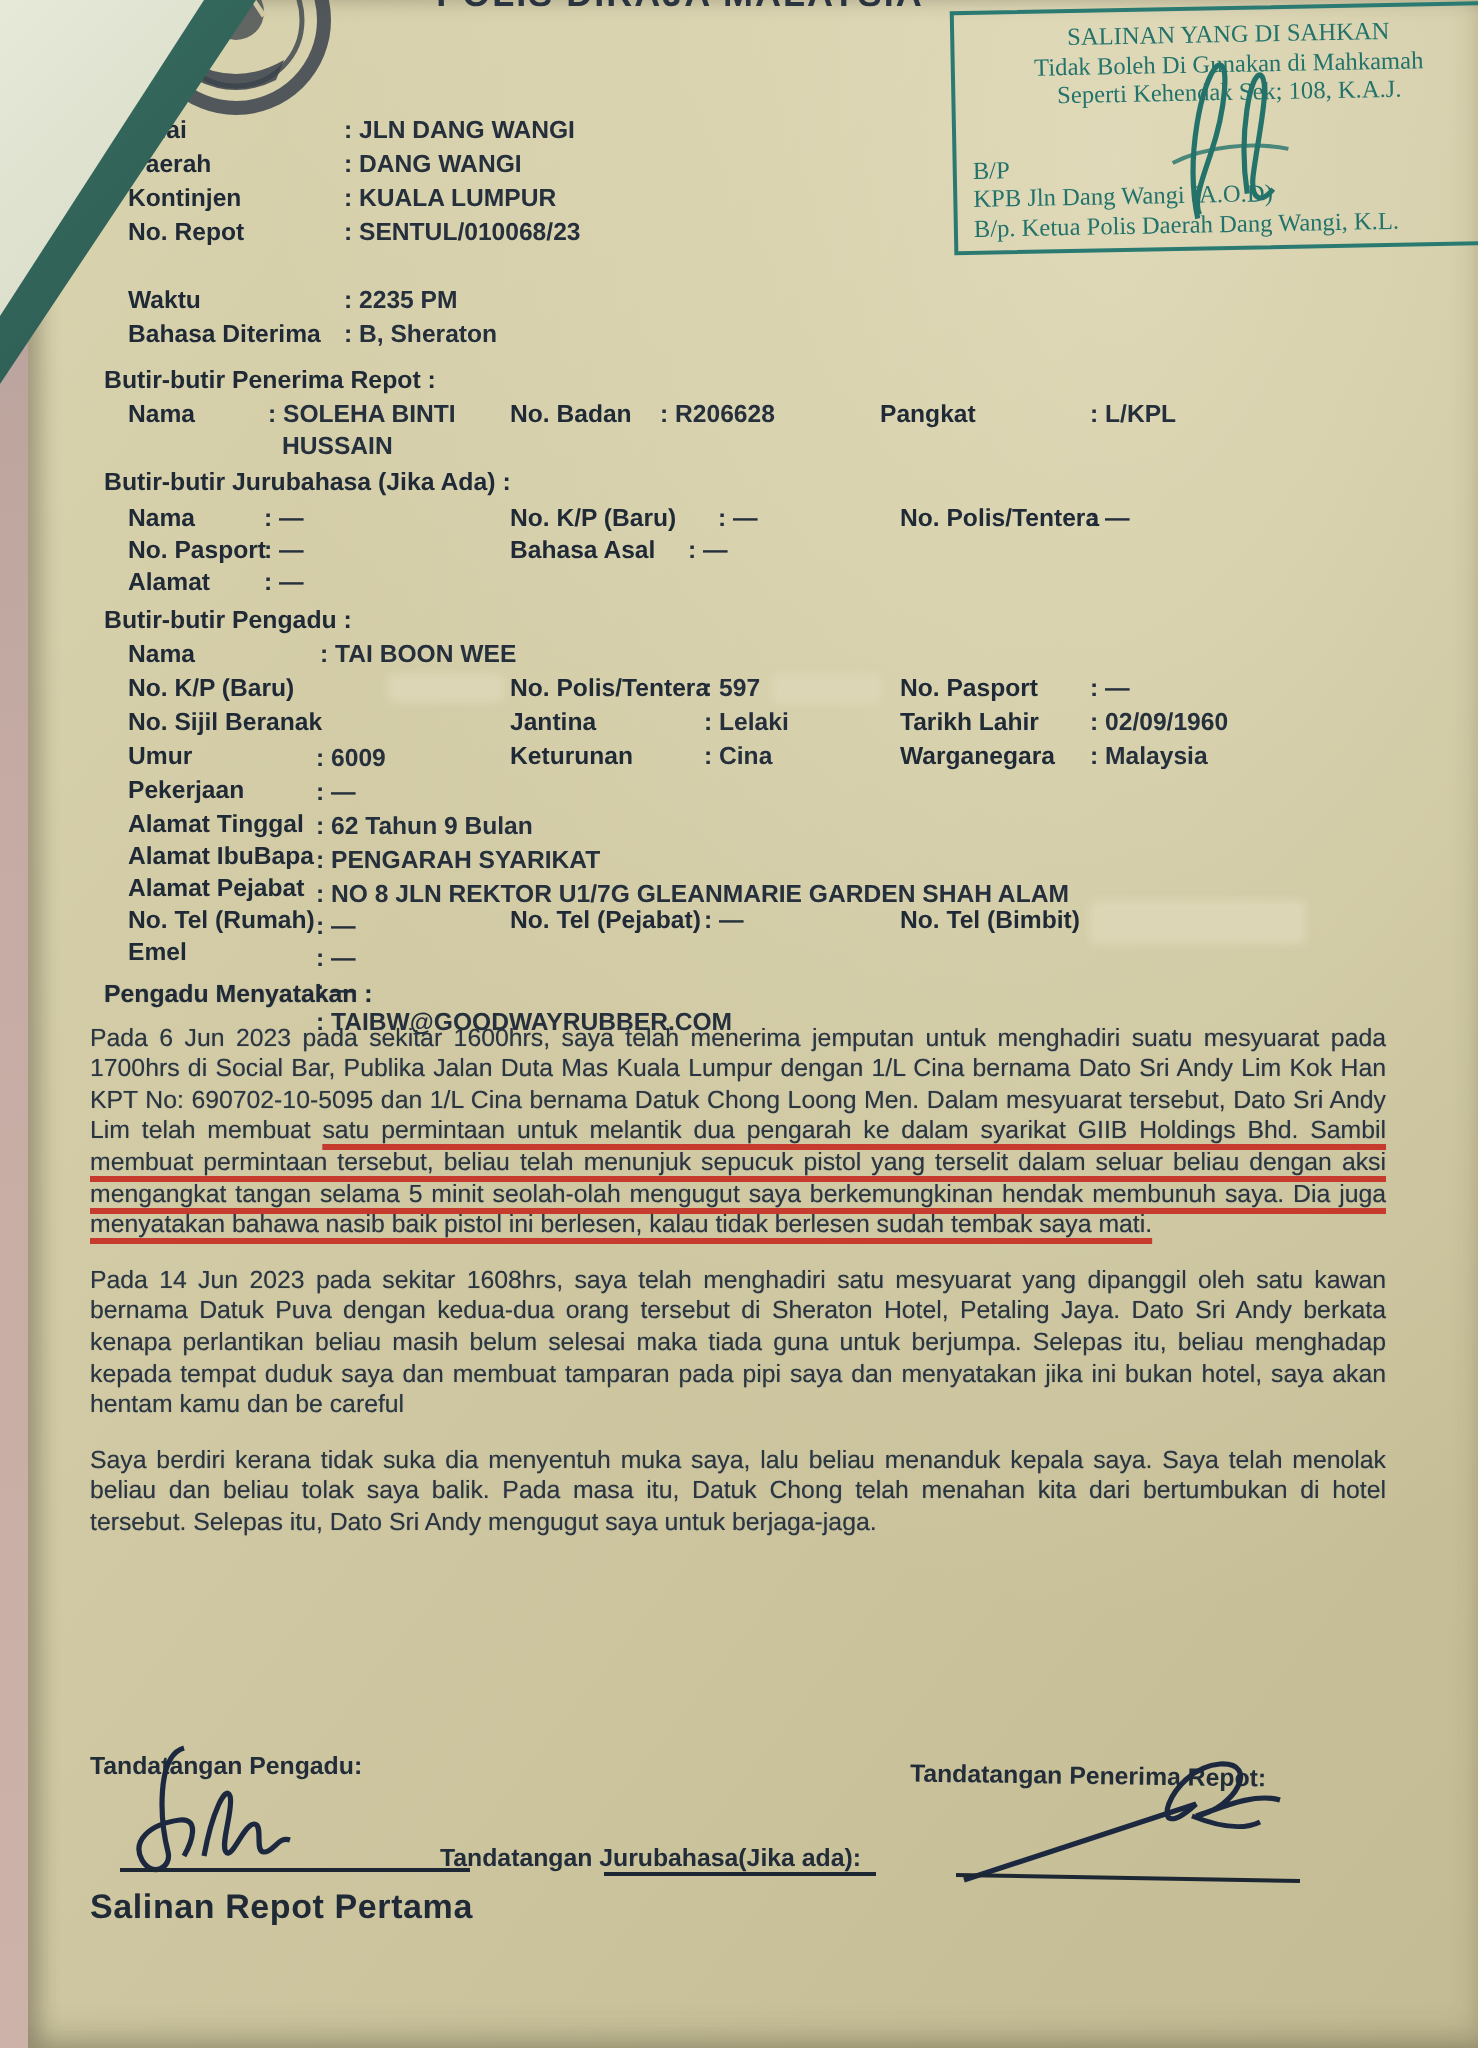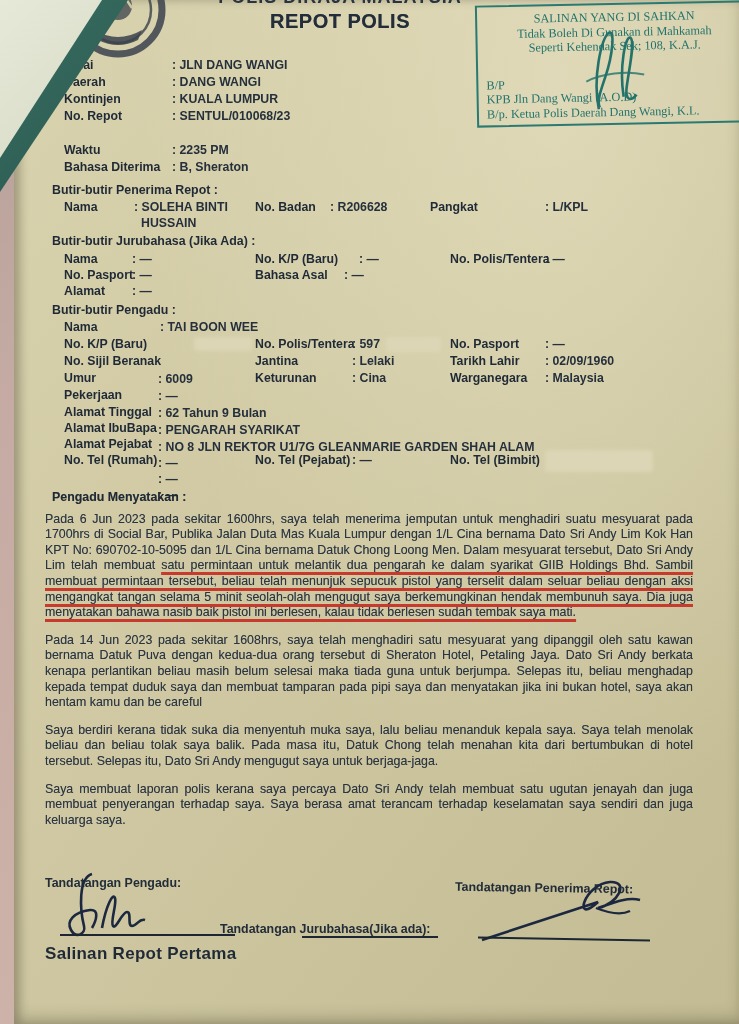--- a/index.html
+++ b/index.html
@@ -52,21 +52,20 @@
     clip-path:polygon(0 0,102px 0,0 158px);background:linear-gradient(135deg,#e6e9d8,#cfd4bd);}
   svg{overflow:visible;}
 </style>
 </head>
 <body>
 
 <div class="photo">
   <div class="paper">
 
     <div class="abs cut-title">POLIS DIRAJA MALAYSIA</div>
-    <div class="abs title">REPOT POLIS</div>
 
     <svg class="abs" style="left:46px;top:-22px" width="112" height="92" viewBox="0 0 112 92">
       <circle cx="58" cy="32" r="44" fill="none" stroke="#39424b" stroke-width="7" opacity=".85"></circle>
       <circle cx="58" cy="32" r="33" fill="none" stroke="#39424b" stroke-width="2.5" opacity=".8"></circle>
       <circle cx="58" cy="28" r="14" fill="#39424b" opacity=".75"></circle>
       <path d="M34 52 q24 14 48 0 l-4 10 q-20 10 -40 0 z" fill="#39424b" opacity=".85"></path>
       <path d="M44 30 l8 -12 6 10 6 -10 8 12" fill="none" stroke="#cfc8a2" stroke-width="2.5"></path>
     </svg>
 
     <div class="abs stamp">
@@ -108,21 +107,21 @@
         <b class="l1">Bahasa Diterima</b>
         <span class="v0">: B, Sheraton</span>
       </div>
 
     <div class="sect" style="top:183px">Butir-butir Penerima Repot :</div>
     <div class="frow" style="top:200px">
       <b class="l1">Nama</b>
       <span style="left:120px">: SOLEHA BINTI</span>
       <b style="left:241px">No. Badan</b>
       <span style="left:316px">: R206628</span>
-      <b style="left:416px">Pangkat</b>
+      <b style="left:426px">Pangkat</b>
       <span style="left:531px">: L/KPL</span>
     </div>
     <div class="frow" style="top:216px">
       <span style="left:127px">HUSSAIN</span>
     </div>
 
     <div class="sect" style="top:234px">Butir-butir Jurubahasa (Jika Ada) :</div>
     <div class="frow" style="top:252px">
       <b class="l1">Nama</b>
         <span style="left:118px">: —</span>
@@ -190,27 +189,30 @@
         <span class="v1">: —</span>
     </div>
     <div class="frow" style="top:453px">
       <b class="l1">No. Tel (Rumah)</b>
         <span class="v1">: —</span>
       <b class="l2">No. Tel (Pejabat)</b>
         <span class="v2">: —</span>
       <b class="l3">No. Tel (Bimbit)</b>
       <span class="redact" style="left:531px;width:108px;height:22px;top:-3px"></span>
     </div>
+    <div class="frow" style="top:469px">
+      <b class="l1">Emel</b>
+        <span class="v1">: TAIBW@GOODWAYRUBBER.COM</span>
+    </div>
 
     <div class="abs statement">
       <h4>Pengadu Menyatakan :</h4>
       <p><span>Pada 6 Jun 2023 pada sekitar 1600hrs, saya telah menerima jemputan untuk menghadiri suatu mesyuarat pada 1700hrs di Social Bar, Publika Jalan Duta Mas Kuala Lumpur dengan 1/L Cina bernama Dato Sri Andy Lim Kok Han KPT No: 690702-10-5095 dan 1/L Cina bernama Datuk Chong Loong Men. Dalam mesyuarat tersebut, Dato Sri Andy Lim telah membuat </span><span class="ru">satu permintaan untuk melantik dua pengarah ke dalam syarikat GIIB Holdings Bhd. Sambil membuat permintaan tersebut, beliau telah menunjuk sepucuk pistol yang terselit dalam seluar beliau dengan aksi mengangkat tangan selama 5 minit seolah-olah mengugut saya berkemungkinan hendak membunuh saya. Dia juga menyatakan bahawa nasib baik pistol ini berlesen, kalau tidak berlesen sudah tembak saya mati.</span></p>
       <p>Pada 14 Jun 2023 pada sekitar 1608hrs, saya telah menghadiri satu mesyuarat yang dipanggil oleh satu kawan bernama Datuk Puva dengan kedua-dua orang tersebut di Sheraton Hotel, Petaling Jaya. Dato Sri Andy berkata kenapa perlantikan beliau masih belum selesai maka tiada guna untuk berjumpa. Selepas itu, beliau menghadap kepada tempat duduk saya dan membuat tamparan pada pipi saya dan menyatakan jika ini bukan hotel, saya akan hentam kamu dan be careful</p>
       <p>Saya berdiri kerana tidak suka dia menyentuh muka saya, lalu beliau menanduk kepala saya. Saya telah menolak beliau dan beliau tolak saya balik. Pada masa itu, Datuk Chong telah menahan kita dari bertumbukan di hotel tersebut. Selepas itu, Dato Sri Andy mengugut saya untuk berjaga-jaga.</p>
-      <p>Saya membuat laporan polis kerana saya percaya Dato Sri Andy telah membuat satu ugutan jenayah dan juga membuat penyerangan terhadap saya. Saya berasa amat terancam terhadap keselamatan saya sendiri dan juga keluarga saya.</p>
     </div>
 
     <div class="sig-label" style="left:31px;top:876px">Tandatangan Pengadu:</div>
     <div class="sig-label" style="left:206px;top:922px">Tandatangan Jurubahasa(Jika ada):</div>
     <div class="sig-label" style="left:441px;top:881px;transform:rotate(.8deg)">Tandatangan Penerima Repot:</div>
 
     <svg class="abs" style="left:36px;top:866px" width="130" height="78" viewBox="0 0 130 78">
       <path d="M42 8 C28 12 30 44 34 60 C36 68 26 73 21 64 C16 55 24 46 40 44 C50 43 46 55 42 62" fill="none" stroke="#1c2840" stroke-width="2.6"></path>
       <path d="M52 62 C56 40 63 26 65 32 C67 38 60 56 63 60 C66 64 72 46 77 46 C82 46 77 60 82 60 C87 60 89 52 95 54" fill="none" stroke="#1c2840" stroke-width="2.6"></path>
     </svg>

